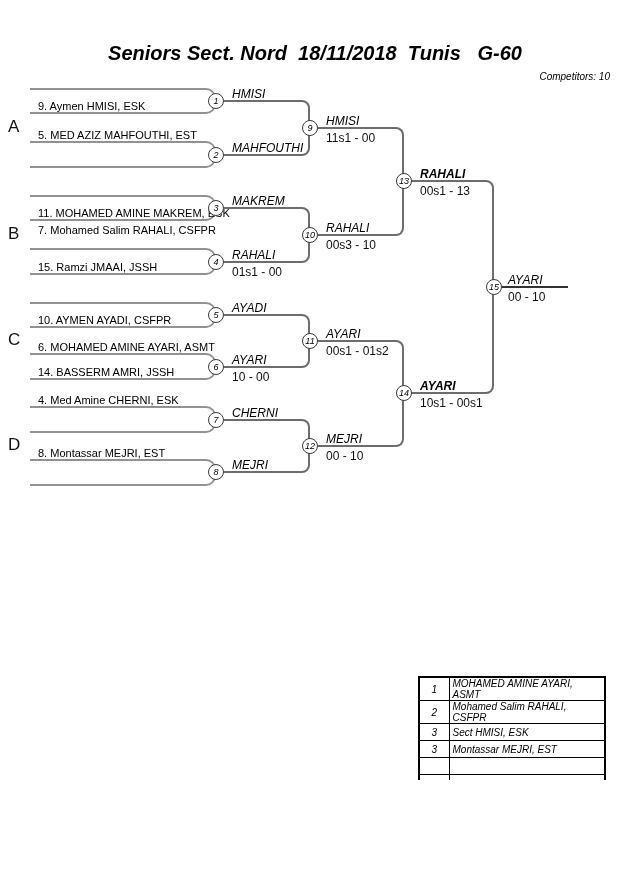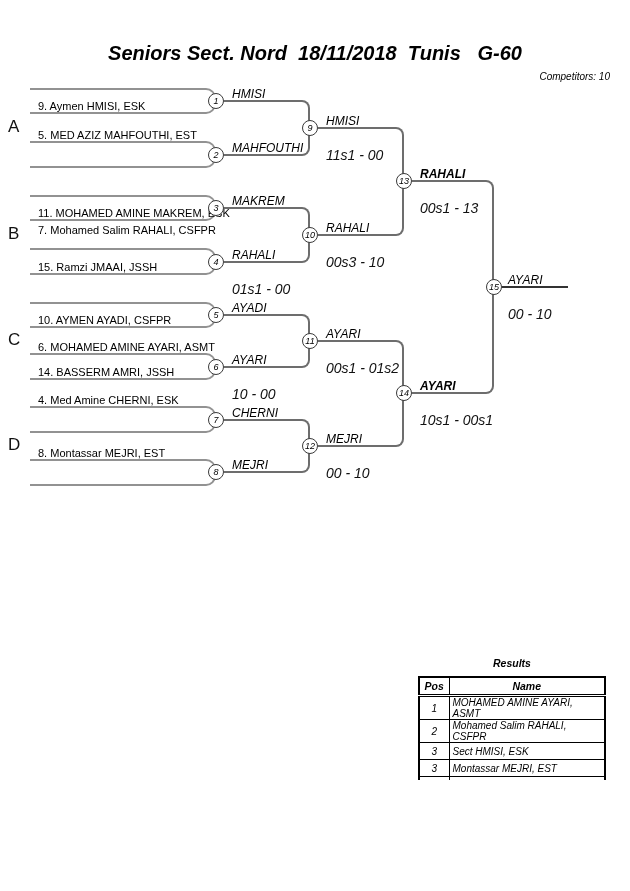--- a/index.html
+++ b/index.html
@@ -23,21 +23,21 @@
   .outline { position:absolute; left:502px; top:286px; width:66px; height:0;
              border-top:2px solid #333; }
 
   .circle { position:absolute; box-sizing:border-box; width:16px; height:16px;
             border:1px solid #3a3a3a; border-radius:50%; background:#fff;
             font-size:9px; font-style:italic; text-align:center; line-height:14px; z-index:2; }
 
   .pname { position:absolute; left:38px; font-size:11px; white-space:nowrap; }
   .wname { position:absolute; font-size:12px; font-style:italic; white-space:nowrap; }
   .wname.b { font-weight:bold; }
-  .score { position:absolute; font-size:14px; font-style:italic; white-space:nowrap; color:#111;margin-top:16px; }
+  .score { position:absolute; font-size:12px; white-space:nowrap; color:#111; }
   .c2 { left:232px; } .c3 { left:326px; } .c4 { left:420px; } .c5 { left:508px; }
 
   .results-title { position:absolute; left:418px; top:657px; width:188px; text-align:center;
                    font-size:10.5px; font-weight:bold; font-style:italic; }
   table.results { position:absolute; left:418px; top:676px; border-collapse:collapse;
                   table-layout:fixed; border:2px solid #000; }
   table.results th, table.results td { border:1px solid #000; height:16px;
                   font-size:10px; font-style:italic; padding:0 3px; overflow:hidden; }
   table.results th { font-size:10.5px; font-weight:bold; text-align:center;
                   border-bottom:3px double #000; }
@@ -126,31 +126,26 @@
   <div class="score c3" style="top:449px">00 - 10</div>
 
   <div class="wname c4 b" style="top:167px">RAHALI</div>
   <div class="score c4" style="top:184px">00s1 - 13</div>
   <div class="wname c4 b" style="top:379px">AYARI</div>
   <div class="score c4" style="top:396px">10s1 - 00s1</div>
 
   <div class="wname c5" style="top:273px">AYARI</div>
   <div class="score c5" style="top:290px">00 - 10</div>
 
-  <div class="results-title">Results</div>
   <table class="results">
     <colgroup>
         <col class="pos">
         <col class="name">
       </colgroup>
     <tbody>
-        <tr>
-      <th>Pos</th>
-      <th>Name</th>
-    </tr>
     <tr>
       <td class="pos">1</td>
       <td class="name">MOHAMED AMINE AYARI, ASMT</td>
     </tr>
     <tr>
       <td class="pos">2</td>
       <td class="name">Mohamed Salim RAHALI, CSFPR</td>
     </tr>
     <tr>
       <td class="pos">3</td>

